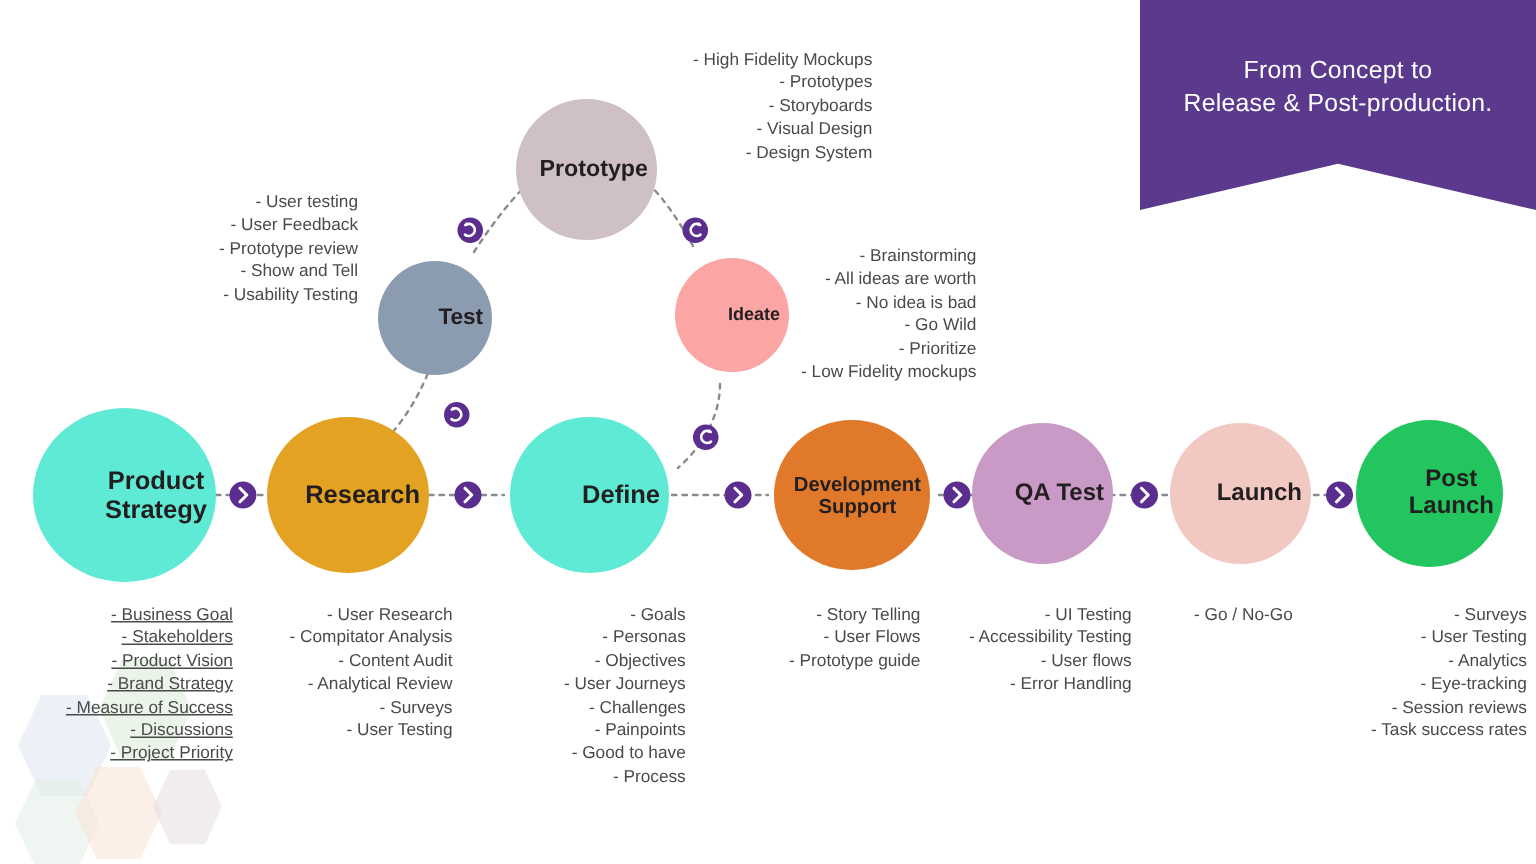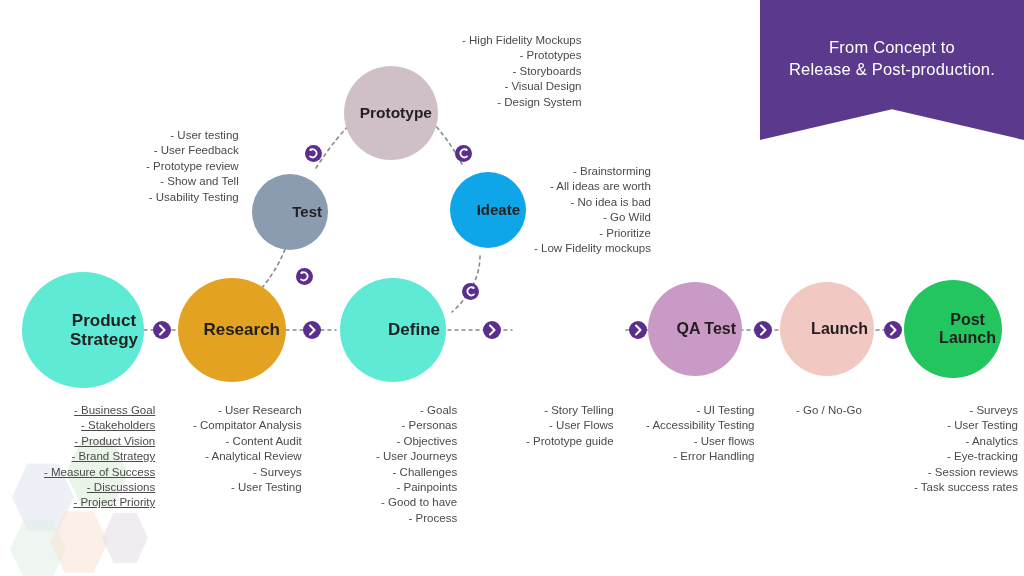--- a/index.html
+++ b/index.html
@@ -96,20 +96,26 @@
   </div>
 
   <div class="node" style="left:178px;top:278px;width:108px;height:104px;background:#e3a222;font-size:17px;">
     <div class="lbl">Research</div>
   </div>
 
   <div class="node" style="left:340px;top:278px;width:106px;height:104px;background:#5eead4;font-size:17px;">
     <div class="lbl">Define</div>
   </div>
 
+  <div class="node" style="left:516px;top:280px;width:104px;height:100px;background:#e0792a;font-size:13.5px;">
+    <div class="lbl">
+      <div>Development</div>
+      <div>Support</div>
+    </div>
+  </div>
 
   <div class="node" style="left:648px;top:282px;width:94px;height:94px;background:#c99ac6;font-size:16px;">
     <div class="lbl">QA Test</div>
   </div>
 
   <div class="node" style="left:780px;top:282px;width:94px;height:94px;background:#f2c9c2;font-size:16px;">
     <div class="lbl">Launch</div>
   </div>
 
   <div class="node" style="left:904px;top:280px;width:98px;height:98px;background:#22c55e;font-size:16px;">
@@ -120,21 +126,21 @@
   </div>
 
   <div class="node" style="left:252px;top:174px;width:76px;height:76px;background:#8b9bb0;font-size:15px;">
     <div class="lbl">Test</div>
   </div>
 
   <div class="node" style="left:344px;top:66px;width:94px;height:94px;background:#cfc0c8;font-size:15.5px;">
     <div class="lbl">Prototype</div>
   </div>
 
-  <div class="node" style="left:450px;top:172px;width:76px;height:76px;background:#0ea5e9;font-size:15px;">
+  <div class="node" style="left:450px;top:172px;width:76px;height:76px;background:#fca5a5;font-size:12px;">
     <div class="lbl">Ideate</div>
   </div>
 
   <div class="badge" style="left:153px;top:321px;width:18px;height:18px;">
     <svg width="18" height="18" viewBox="0 0 18 18">
         <path d="M7 4.5 L11.5 9 L7 13.5" fill="none" stroke="#fff" stroke-width="2.1" stroke-linecap="round" stroke-linejoin="round"></path>
       </svg>
   </div>
   <div class="badge" style="left:303px;top:321px;width:18px;height:18px;">
     <svg width="18" height="18" viewBox="0 0 18 18">

